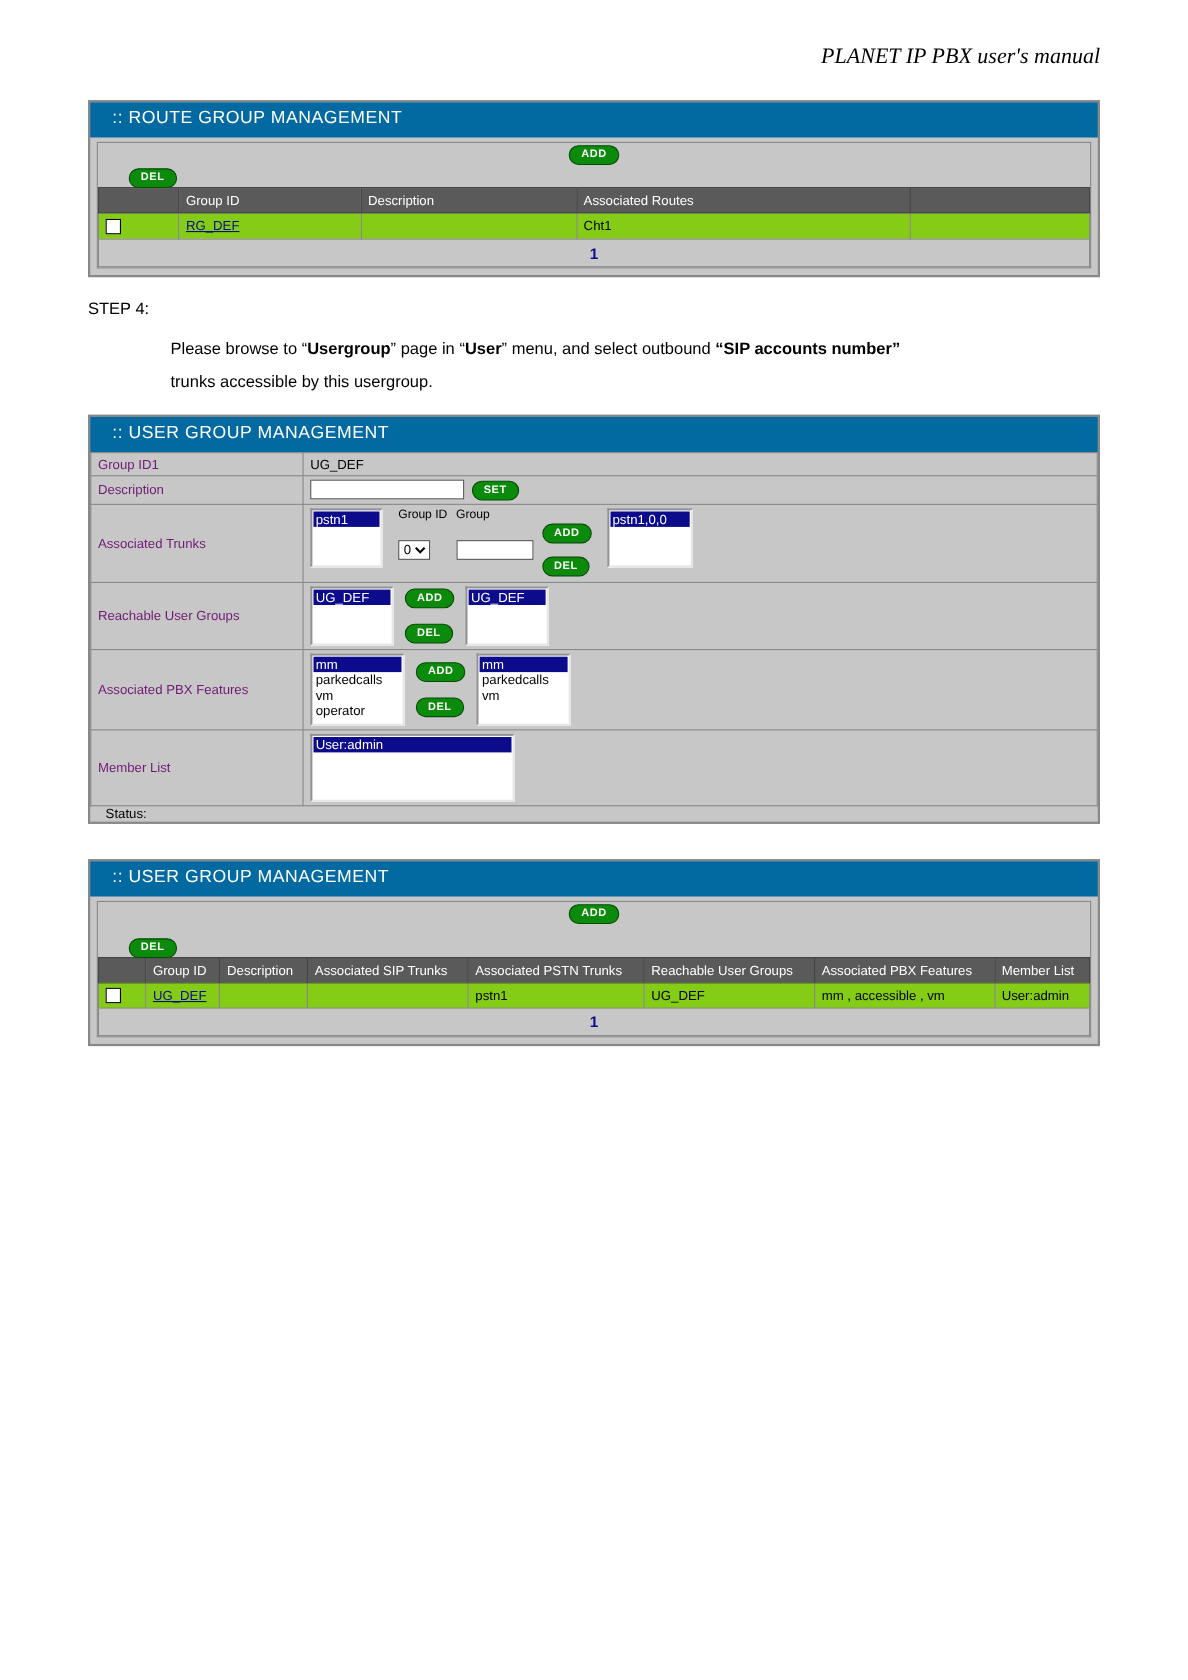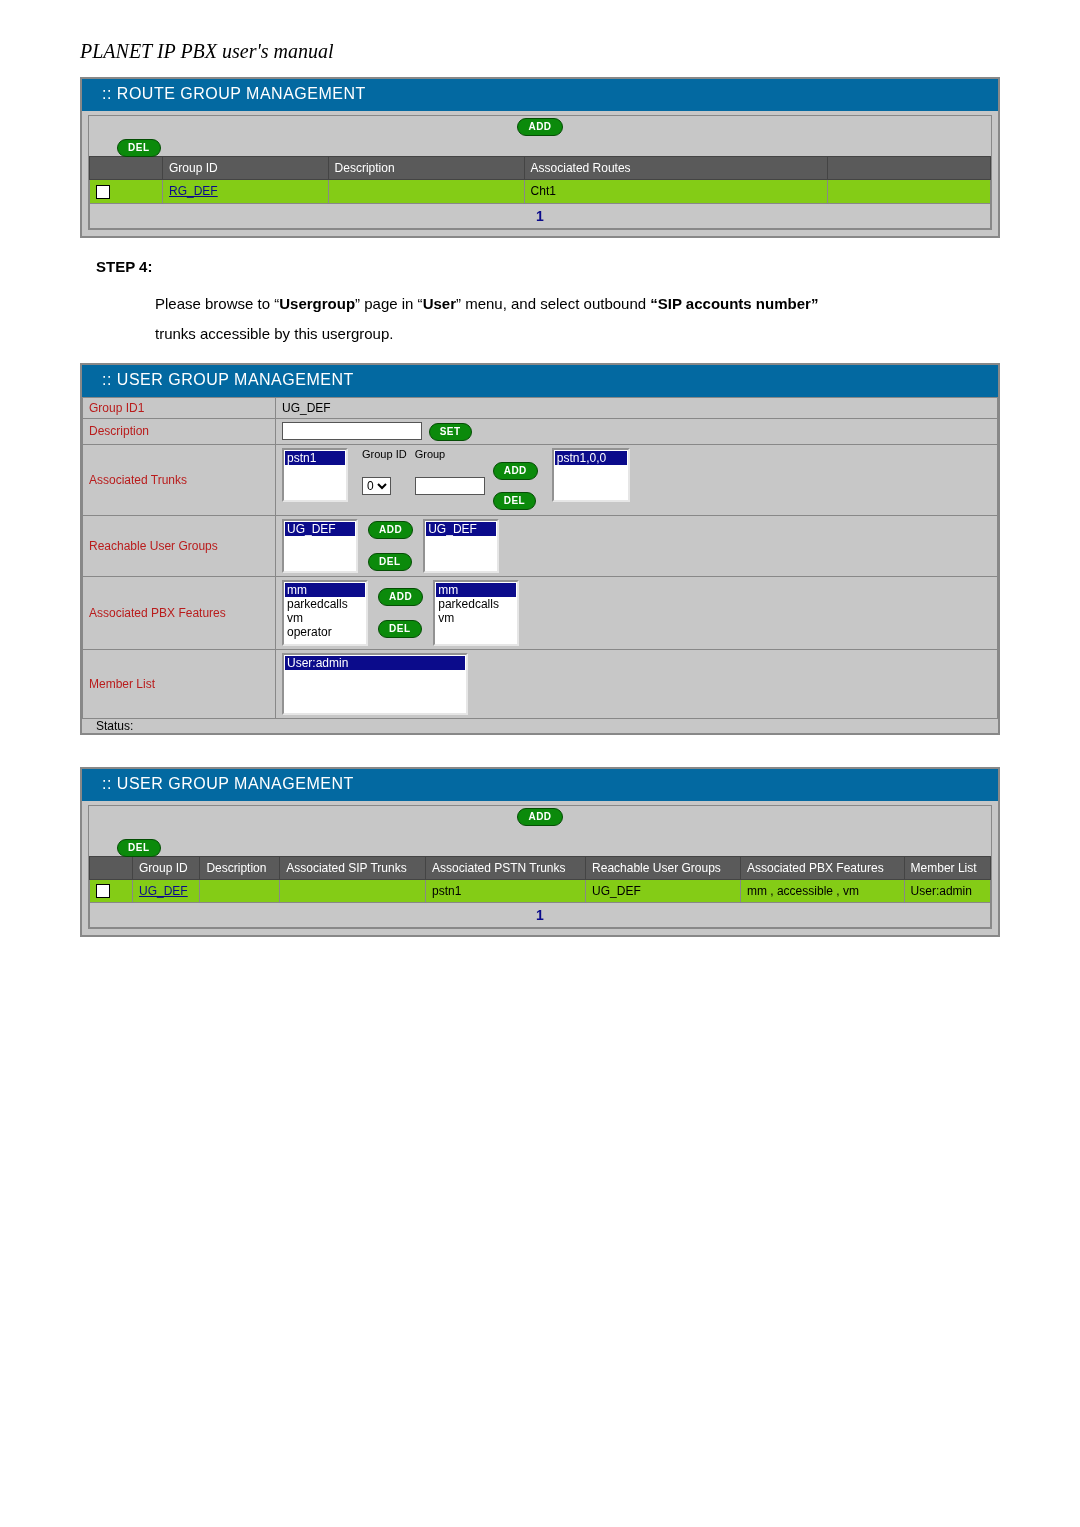--- a/index.html
+++ b/index.html
@@ -7,25 +7,26 @@
     padding: 40px 80px;
     font-family: Arial, Helvetica, sans-serif;
     background: #ffffff;
     color: #000;
     font-size: 14px;
   }
   .manual-title {
     font-style: italic;
     font-family: "Times New Roman", serif;
     font-size: 20px;
-    margin-bottom: 14px;
+    margin-bottom: 28px;
+    text-align: right;
   }
   .step-label {
-    font-weight: bold;
-    margin: 20px 0 14px 16px;
+    font-weight: normal;
+    margin: 20px 0 14px 0;
     font-size: 15px;
   }
   .step-text {
     margin-left: 75px;
     line-height: 2;
     font-size: 15px;
   }
 
   
   .panel {
@@ -118,21 +119,21 @@
     font-size: 12px;
   }
   table.form > tbody > tr > td {
     border: 1px solid #888;
     padding: 3px 6px;
     vertical-align: middle;
     background: #c7c7c7;
   }
   table.form td.label {
     width: 180px;
-    color: #b91c1c;
+    color: #701a75;
   }
   input.text {
     font-family: Arial, sans-serif;
     font-size: 12px;
     padding: 1px 3px;
     border: 1px solid #555;
     background: #fff;
     box-sizing: border-box;
   }
   select.sel {

